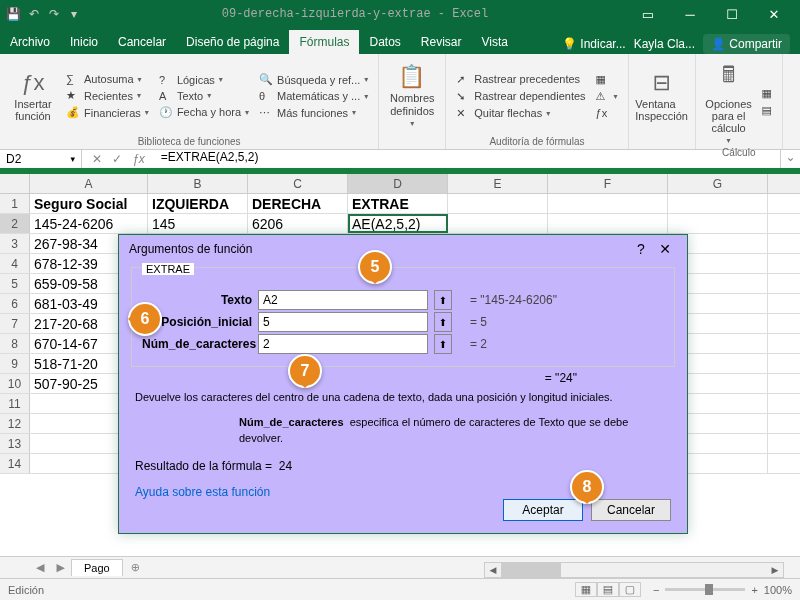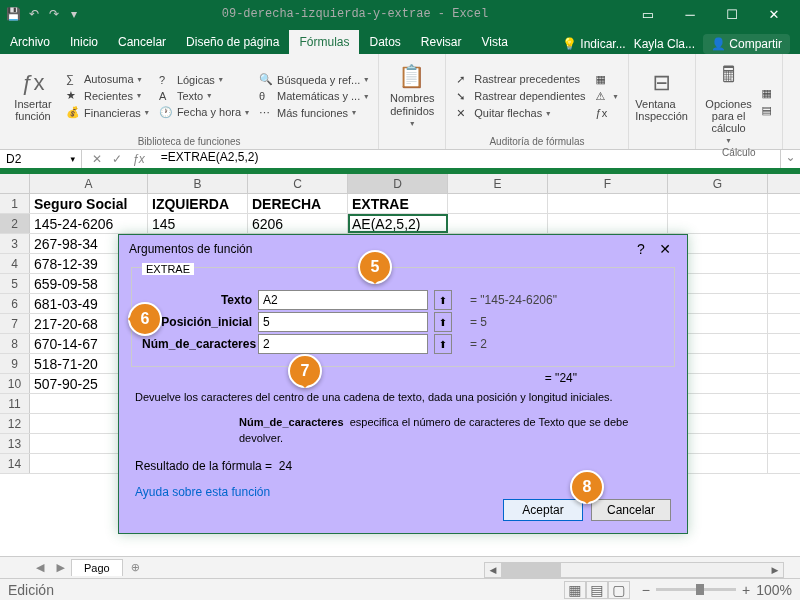--- a/index.html
+++ b/index.html
@@ -66,21 +66,21 @@
 .dialog .result { padding:8px 16px; font-size:12px;}
 .dialog .link { padding:4px 16px; color:#0066cc; }
 .dialog .buttons { position:absolute; right:16px; bottom:12px; display:flex; gap:8px;}
 .dialog .buttons button { width:80px; height:22px; border:1px solid #888; background:#e8e8e8; font-size:12px;}
 .dialog .buttons button.primary { border:1px solid #0066cc; background:#e8f0fa;}
 
 .callout { position:absolute; width:34px; height:34px; background:#e8871e; border:2px solid #fff; border-radius:50%; color:#fff; font-weight:bold; font-size:16px; display:flex; align-items:center; justify-content:center; box-shadow:0 2px 4px rgba(0,0,0,.3);}
 .callout.top::after{content:""; position:absolute; bottom:-8px; left:50%; transform:translateX(-50%); border:6px solid transparent; border-top-color:#e8871e;}
 .callout.right::after{content:""; position:absolute; left:-8px; top:50%; transform:translateY(-50%); border:6px solid transparent; border-right-color:#e8871e;}
 
-.statusbar { position:absolute; bottom:0; left:0; right:0; height:22px; background:#f3f3f3; border-top:1px solid #ccc; display:flex; align-items:center; font-size:14px; color:#666; padding:0 8px;}
+.statusbar { position:absolute; bottom:0; left:0; right:0; height:22px; background:#f3f3f3; border-top:1px solid #ccc; display:flex; align-items:center; font-size:11px; color:#666; padding:0 8px;}
 .statusbar .sp{flex:1;}
 .statusbar .views span{display:inline-block; width:22px; text-align:center; border:1px solid #ccc; margin:0;}
 .statusbar .zoom { display:flex; align-items:center; gap:6px; margin-left:12px;}
 .statusbar .slider { width:80px; height:3px; background:#ccc; position:relative;}
 .statusbar .slider::after{content:""; position:absolute; left:40px; top:-4px; width:8px; height:11px; background:#888;}
 
 .sheet-tabs { position:absolute; bottom:22px; left:0; right:0; height:22px; background:#f3f3f3; border-top:1px solid #ccc; display:flex; align-items:center; font-size:11px; padding-left:30px;}
 .sheet-tabs .nav{color:#888; padding:0 6px;}
 .sheet-tabs .tab{padding:2px 12px; background:#fff; border:1px solid #ccc; border-bottom:none;}
 .sheet-tabs .plus{padding:0 8px; color:#888;}

